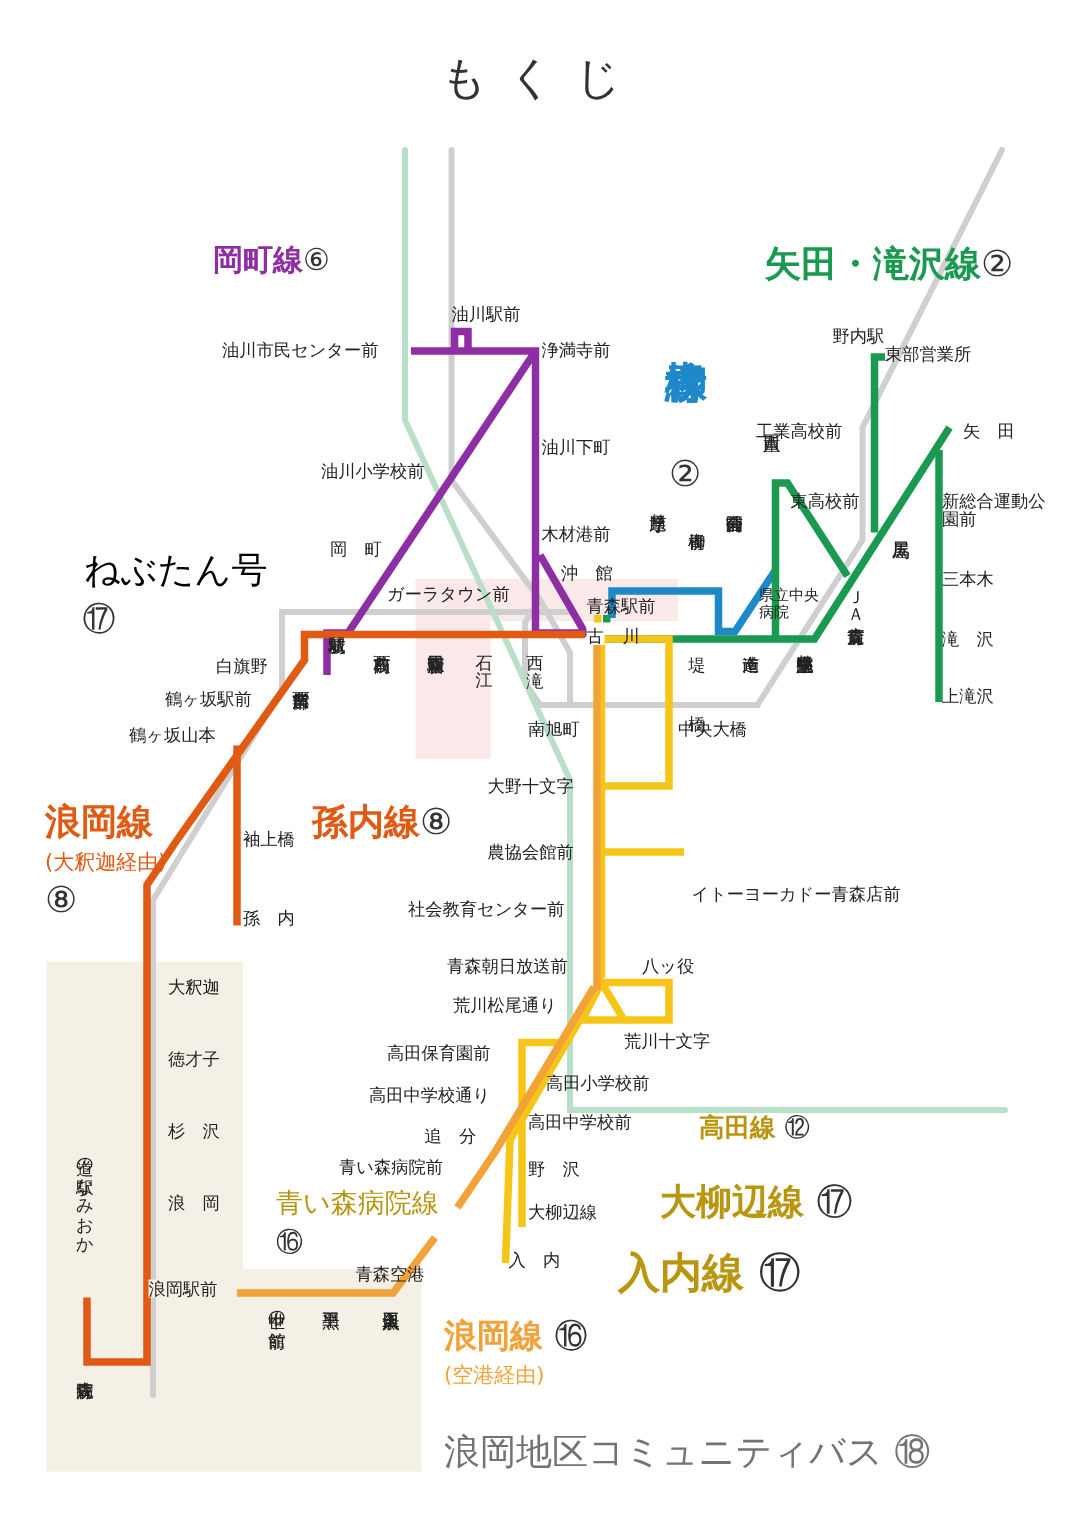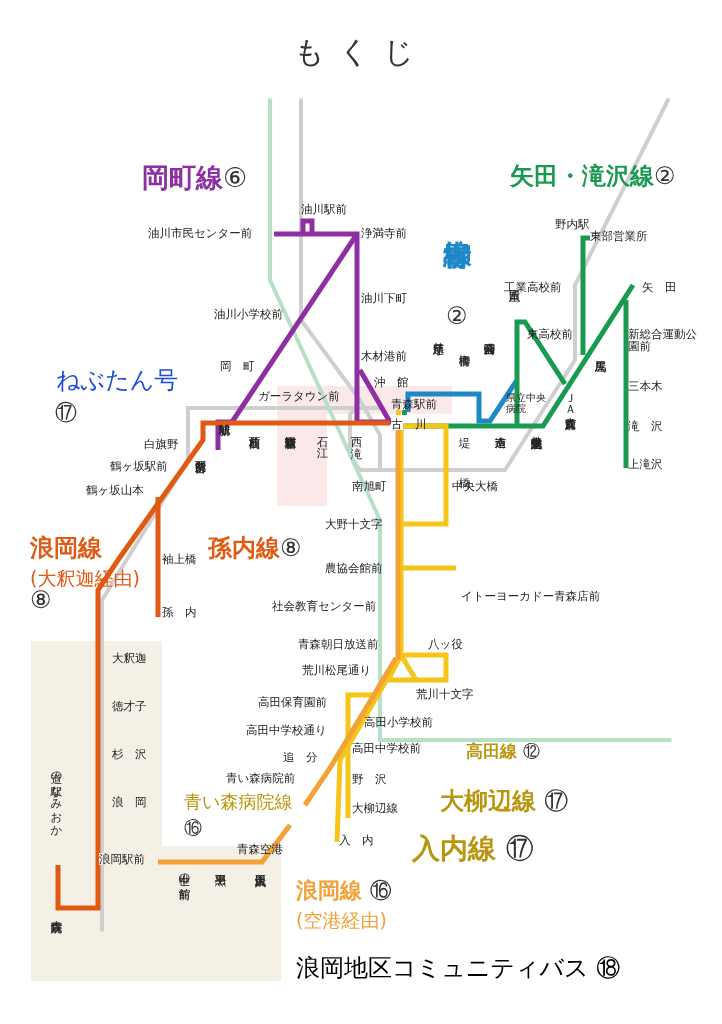--- a/index.html
+++ b/index.html
@@ -4,21 +4,21 @@
 <style>
   html, body { margin: 0; padding: 0; background: #ffffff; }
   body { width: 722px; height: 1024px; position: relative; overflow: hidden;
          font-family: "DejaVu Sans", "Liberation Sans", sans-serif; color: #222; }
   #map { position: absolute; left: 0; top: 0; width: 722px; height: 1024px; }
   .lbl { position: absolute; font-size: 11.5px; line-height: 1.05; color: #222; white-space: nowrap; letter-spacing: 0; }
   .v { writing-mode: vertical-rl; text-orientation: upright; letter-spacing: 0; line-height: 1; }
   .title { position: absolute; left: 0; width: 722px; top: 32px; text-align: center; font-size: 30px; letter-spacing: 14px; color: #333; }
   .route { position: absolute; font-weight: bold; white-space: nowrap; }
   .num { color: #333; font-weight: normal; }
-  .sub { position: absolute; white-space: nowrap; font-size: 19px; }
+  .sub { position: absolute; white-space: nowrap; font-size: 14px; }
 </style>
 </head>
 <body>
 
 <svg id="map" viewBox="0 0 722 1024">
 
   <rect x="277" y="386" width="50" height="120" fill="#fbe8e8"></rect>
   <rect x="327" y="386" width="125" height="28" fill="#fbe8e8"></rect>
   <polygon points="31,641 162,641 162,846 281,846 281,981 31,981" fill="#f4f0e6"></polygon>
 
@@ -71,32 +71,32 @@
     <path d="M290,825 L262,862 L158,862"></path>
     <path d="M398,430 L398,660"></path>
   </g>
 
   <rect x="396" y="410" width="5" height="5" fill="#f5c518"></rect>
   <rect x="402" y="410" width="5" height="5" fill="#1a9a50"></rect>
 </svg>
 
 <div class="title">もくじ</div>
 
-<div class="route" style="left:142px;top:160px;font-size:27px;color:#8e2ea3">
+<div class="route" style="left:142px;top:160px;font-size:20px;color:#8e2ea3">
   <span>岡町線</span><span class="num">⑥</span>
 </div>
 <div class="route" style="left:510px;top:160px;font-size:24px;color:#1a9a50">
   <span>矢田・滝沢線</span><span class="num">②</span>
 </div>
 <div class="route v" style="left:443px;top:218px;font-size:28px;color:#1f88c9">
   <span>青柳線</span>
 </div>
 <div class="route" style="left:446px;top:302px;font-size:24px;color:#333;font-weight:normal">②</div>
 
-<div class="route" style="left:56px;top:364px;font-size:24px;color:#1d4ed8;font-weight:normal">ねぶたん号</div>
+<div class="route" style="left:56px;top:364px;font-size:24px;color:#000000;font-weight:normal">ねぶたん号</div>
 <div class="route" style="left:55px;top:398px;font-size:22px;color:#333;font-weight:normal">⑰</div>
 
 <div class="route" style="left:30px;top:532px;font-size:24px;color:#e05a14">浪岡線</div>
 <div class="sub" style="left:30px;top:566px;color:#e05a14">(大釈迦経由)</div>
 <div class="route" style="left:30px;top:586px;font-size:24px;color:#333;font-weight:normal">⑧</div>
 
 <div class="route" style="left:208px;top:532px;font-size:24px;color:#e05a14">
   <span>孫内線</span><span class="num">⑧</span>
 </div>
 
@@ -111,21 +111,21 @@
 </div>
 
 <div class="route" style="left:184px;top:790px;font-size:18px;color:#b8960f;font-weight:normal">青い森病院線</div>
 <div class="route" style="left:184px;top:816px;font-size:18px;color:#333;font-weight:normal">⑯</div>
 
 <div class="route" style="left:296px;top:876px;font-size:22px;color:#f2a238">
   <span>浪岡線</span> <span class="num">⑯</span>
 </div>
 <div class="sub" style="left:296px;top:908px;color:#f2a238">(空港経由)</div>
 
-<div class="route" style="left:296px;top:952px;font-size:24px;color:#000000;font-weight:normal">
+<div class="route" style="left:296px;top:952px;font-size:24px;color:#737373;font-weight:normal">
   <span>浪岡地区コミュニティバス</span> <span>⑱</span>
 </div>
 
 <div class="lbl" style="left:301px;top:203px">油川駅前</div>
 <div class="lbl" style="left:148px;top:227px">油川市民センター前</div>
 <div class="lbl" style="left:361px;top:227px">浄満寺前</div>
 <div class="lbl" style="left:361px;top:292px">油川下町</div>
 <div class="lbl" style="left:214px;top:308px">油川小学校前</div>
 <div class="lbl" style="left:361px;top:350px">木材港前</div>
 <div class="lbl" style="left:220px;top:360px">岡　町</div>

